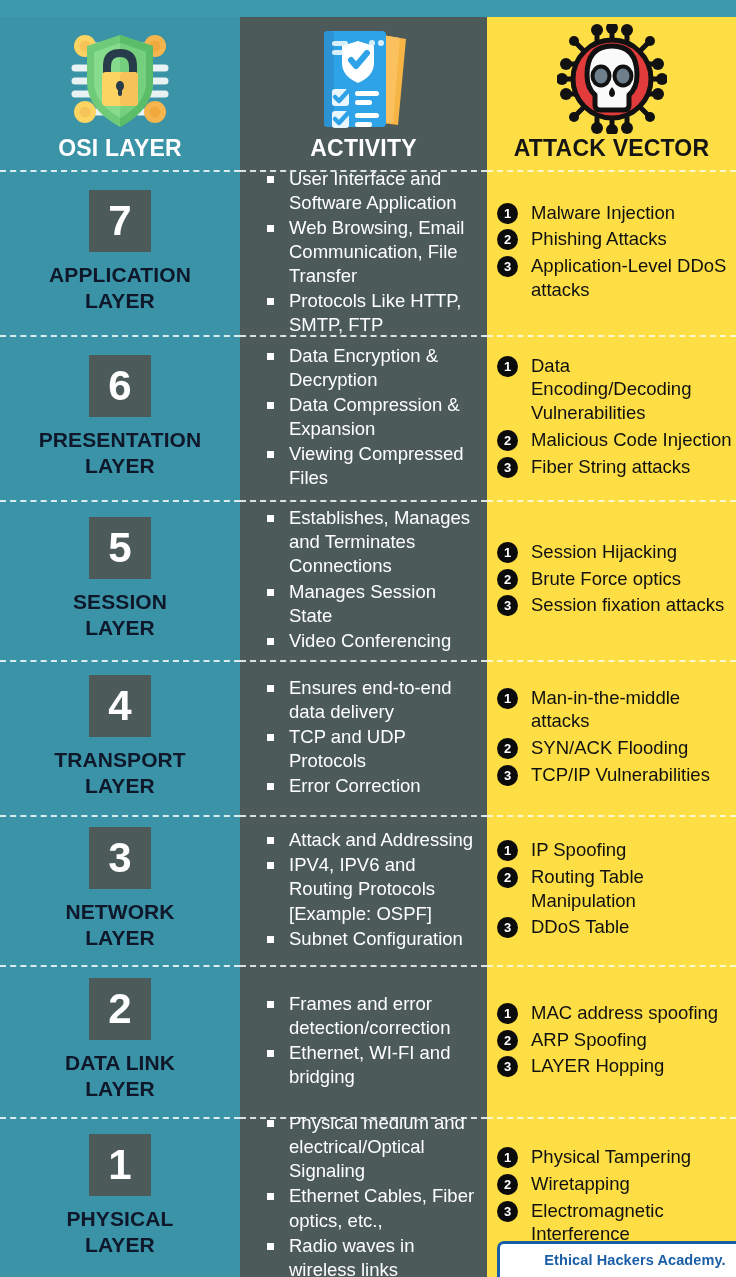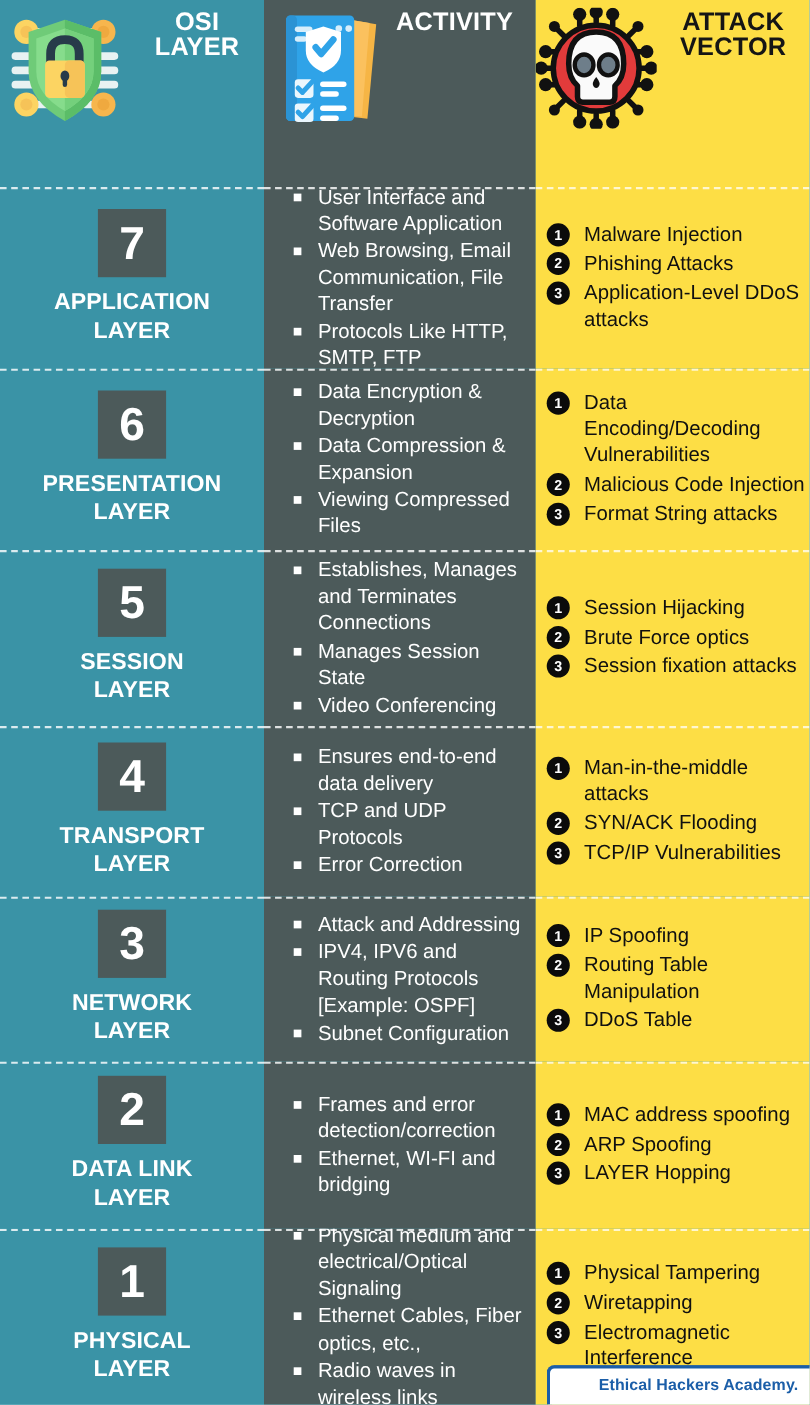--- a/index.html
+++ b/index.html
@@ -37,23 +37,25 @@
     border-top: 2px dashed rgba(255,255,255,0.82);
     z-index: 6;
   }
   .col-atk.sep-top::before {
     border-top-color: rgba(255,255,255,0.75);
   }
 
   
   .header-cell {
     display: flex;
-    flex-direction: row;
+    flex-direction: column;
+    align-items: center;
     justify-content: flex-start;
     padding-top: 6px;
+    margin-top: 17px;
   }
   .header-icon {
     width: 120px;
     height: 112px;
     display: flex;
     align-items: center;
     justify-content: center;
   }
   .header-icon svg { display: block; }
   .header-title {
@@ -81,21 +83,21 @@
     height: 62px;
     background: #4C5A5A;
     color: #FFFFFF;
     font-size: 42px;
     font-weight: bold;
     line-height: 62px;
     text-align: center;
     margin-bottom: 10px;
   }
   .layer-name {
-    color: #ffffff;
+    color: #0f172a;
     font-size: 21px;
     font-weight: bold;
     text-align: center;
     line-height: 1.22;
     letter-spacing: 0.1px;
     white-space: pre-line;
   }
 
   
   .act-body {
@@ -333,21 +335,21 @@
           <li>Data Compression &amp; Expansion</li>
           <li>Viewing Compressed Files</li>
         </ul>
       </div>
     </div>
     <div class="cell col-atk sep-top">
       <div class="atk-body">
         <ul class="atk-list">
           <li><span class="num-circle">1</span><span>Data Encoding/Decoding Vulnerabilities</span></li>
           <li><span class="num-circle">2</span><span>Malicious Code Injection</span></li>
-          <li><span class="num-circle">3</span><span>Format String attacks</span></li>
+          <li><span class="num-circle">3</span><span>Fiber String attacks</span></li>
         </ul>
       </div>
     </div>
     <div class="cell col-osi sep-top">
       <div class="osi-body">
         <div class="layer-num-box">5</div>
         <div class="layer-name">SESSION
 LAYER</div>
       </div>
     </div>

